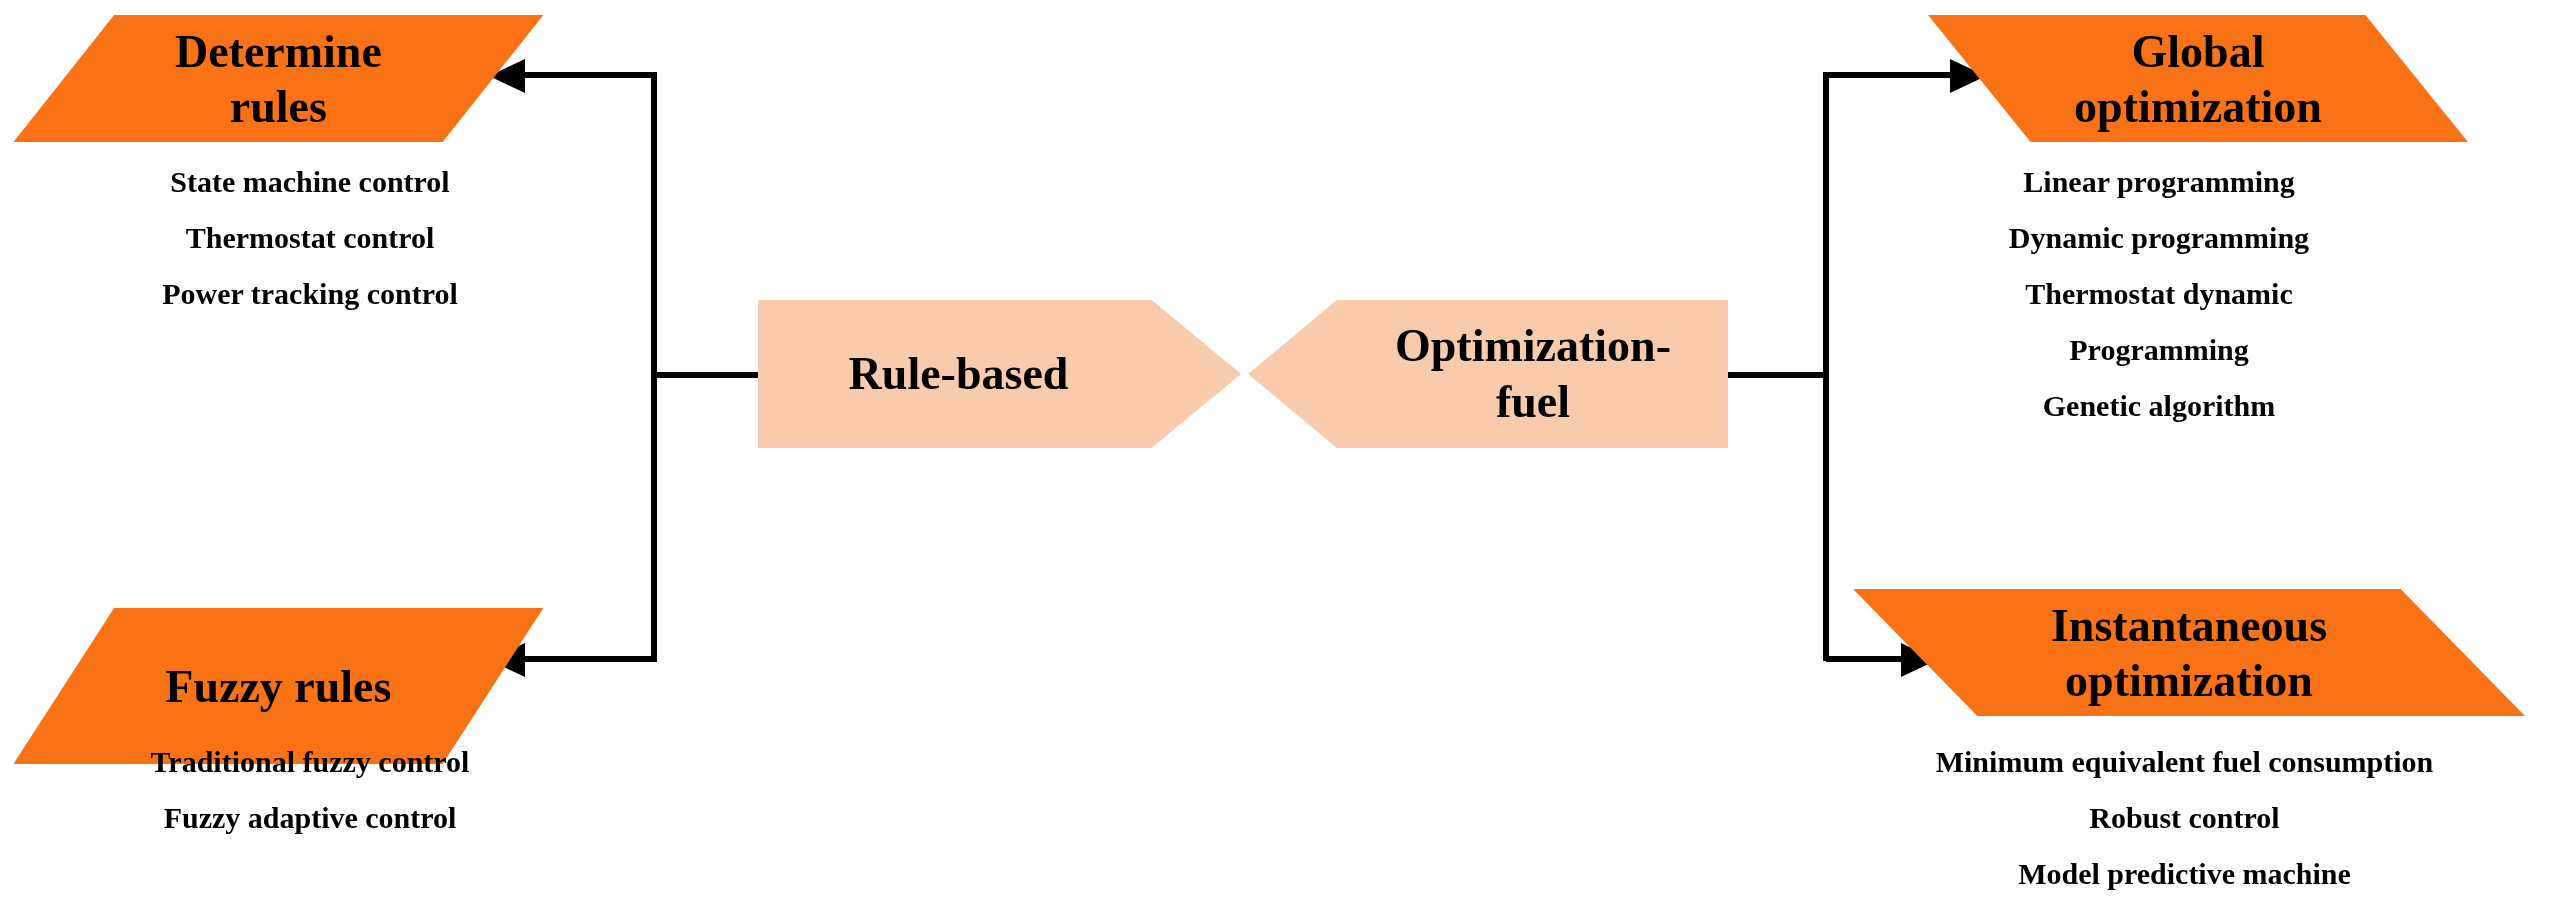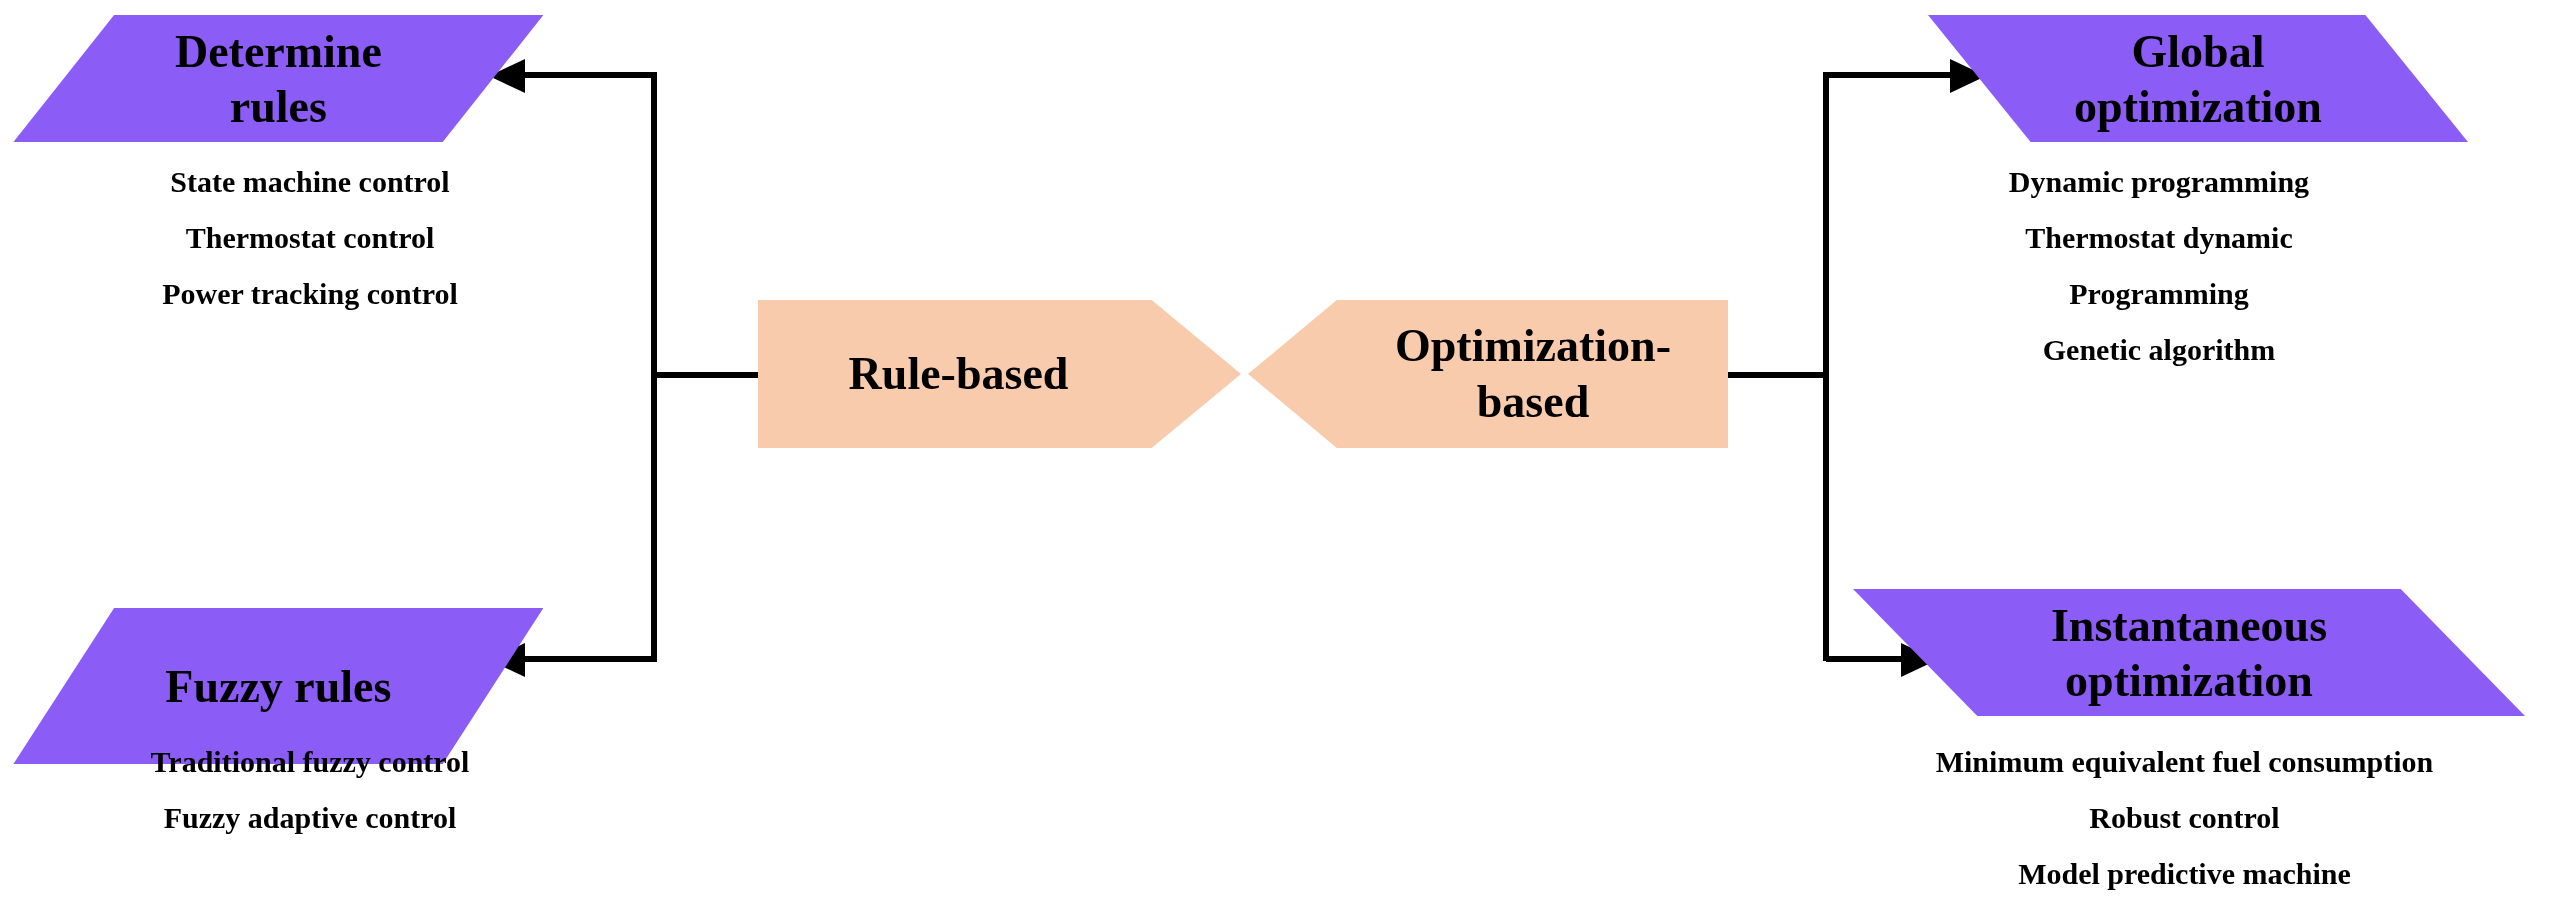--- a/index.html
+++ b/index.html
@@ -11,21 +11,21 @@
     position: relative;
     width: 2576px;
     height: 914px;
     background: #ffffff;
     overflow: hidden;
     font-family: "Liberation Serif", "DejaVu Serif", serif;
     color: #000000;
   }
   .para {
     position: absolute;
-    background: #8b5cf6;
+    background: #f97316;
     display: flex;
     flex-direction: column;
     align-items: center;
     justify-content: center;
     text-align: center;
     font-weight: bold;
     font-size: 46px;
     line-height: 55px;
     white-space: pre-line;
   }
@@ -100,21 +100,21 @@
   <div class="arrowhead to-right" style="left:1950px; top:59px;"></div>
   <div class="line" style="left:1826px; top:656px; width:78px; height:6px;"></div>
   <div class="arrowhead to-right" style="left:1901px; top:643px;"></div>
   <div class="line" style="left:1724px; top:372px; width:102px; height:6px;"></div>
 
   <div class="pent point-right" style="left:758px; top:300px; width:483px; height:148px;">
     <span>Rule-based</span>
   </div>
   <div class="pent point-left" style="left:1248px; top:300px; width:480px; height:148px;">
     <span>Optimization-
-based</span>
+fuel</span>
   </div>
 
   <div class="para lean-right" style="left:13.4px; top:15px; width:530px; height:127px;">
     <span>Determine
 rules</span>
   </div>
   <div class="items" style="left:7.5px; top:154px; width:605px;">
     <div>State machine control</div>
     <div>Thermostat control</div>
     <div>Power tracking control</div>
@@ -126,20 +126,21 @@
   <div class="items" style="left:7.5px; top:734px; width:605px;">
     <div>Traditional fuzzy control</div>
     <div>Fuzzy adaptive control</div>
   </div>
 
   <div class="para lean-left" style="left:1928px; top:15px; width:540px; height:127px;">
     <span>Global
 optimization</span>
   </div>
   <div class="items" style="left:1860px; top:154px; width:598px;">
+    <div>Linear programming</div>
     <div>Dynamic programming</div>
     <div>Thermostat dynamic</div>
     <div>Programming</div>
     <div>Genetic algorithm</div>
   </div>
 
   <div class="para lean-left wide" style="left:1853px; top:589px; width:672px; height:127px;">
     <span>Instantaneous
 optimization</span>
   </div>

